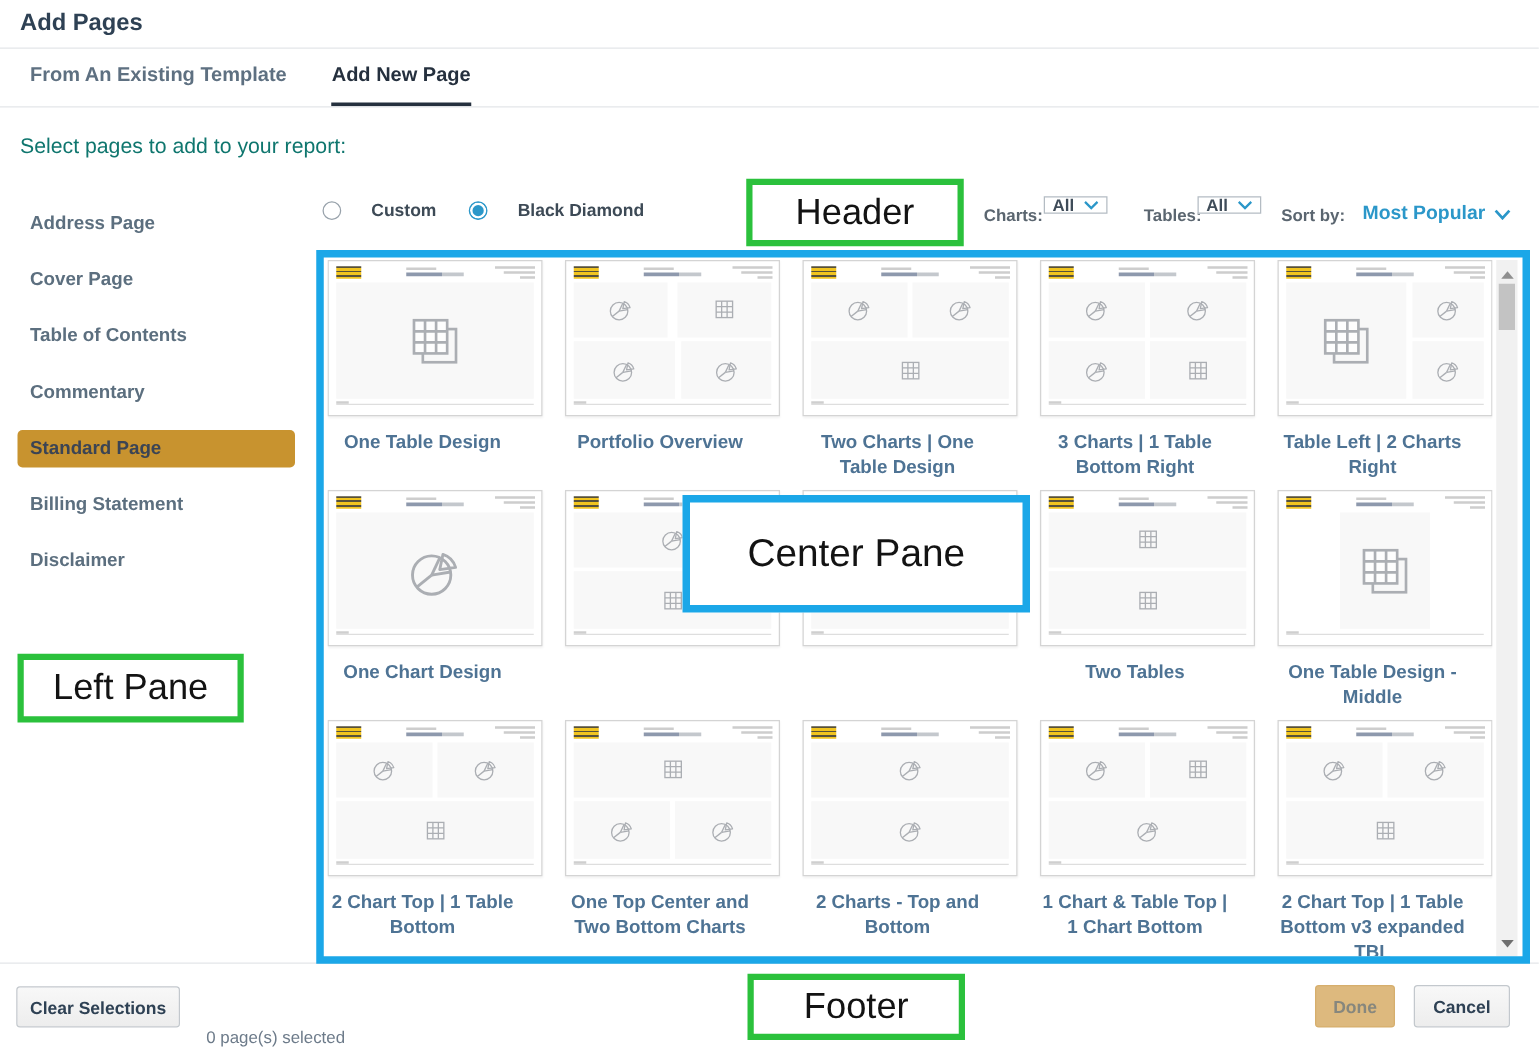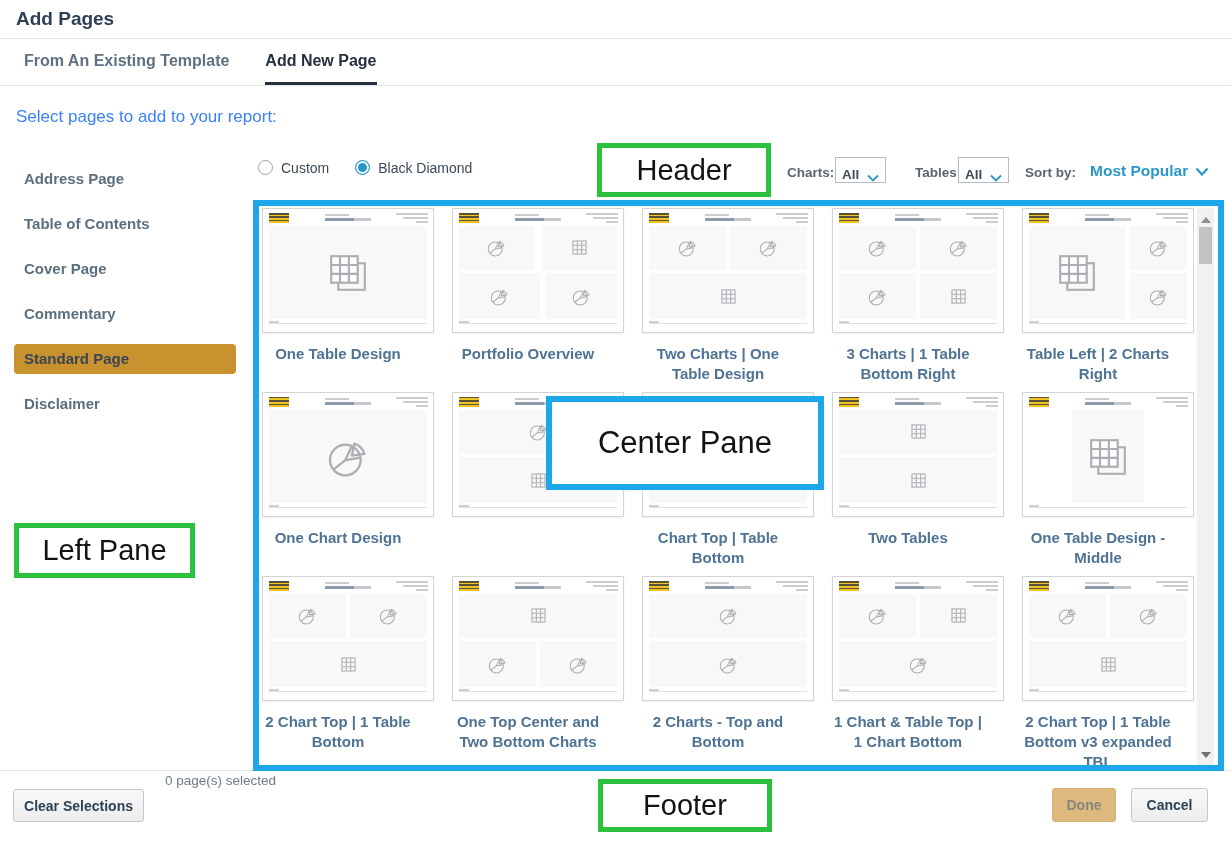--- a/index.html
+++ b/index.html
@@ -9,39 +9,39 @@
     font-family:"Liberation Sans","DejaVu Sans",sans-serif;
     -webkit-font-smoothing:antialiased;
   }
   .page-title{position:absolute;left:16px;top:8px;font-size:19px;font-weight:700;color:#2e4154;}
   .divider{position:absolute;left:0;right:0;border-top:1px solid #e3e6e9;}
   .d-title{top:38px;}
   .d-tabs{top:85px;}
   .tabs{position:absolute;left:24px;top:52px;display:flex;gap:36px;height:33px;}
   .tab{font-size:16px;font-weight:600;color:#5e7081;padding-bottom:11px;cursor:pointer;white-space:nowrap;}
   .tab.active{color:#25303e;border-bottom:3px solid #25303e;}
-  .subtitle{position:absolute;left:16px;top:107px;font-size:17px;color:#3b82f6;}
+  .subtitle{position:absolute;left:16px;top:107px;font-size:17px;color:#0f766e;}
 
   
   .sidebar{position:absolute;left:14px;top:164px;width:222px;}
   .side-item{height:30px;line-height:30px;padding-left:10px;margin-bottom:15px;border-radius:4px;
     font-size:15px;font-weight:600;color:#5c6f7f;cursor:pointer;white-space:nowrap;}
   .side-item.selected{background:#c8932f;color:#3b4454;}
 
   
   .radio-group{position:absolute;left:258px;top:160px;display:flex;align-items:center;gap:26px;}
-  .radio{display:flex;align-items:flex-start;gap:8px;font-size:14px;font-weight:400;color:#3d4a56;cursor:pointer;}
+  .radio{display:flex;align-items:flex-end;gap:24px;font-size:14px;font-weight:700;color:#3d4a56;cursor:pointer;}
   .radio .rb{width:15px;height:15px;border-radius:50%;border:1.5px solid #98a2ab;background:#fff;box-sizing:border-box;flex:0 0 auto;}
   .radio.checked .rb{border:1.5px solid #2b97c9;background:#2b97c9;box-shadow:inset 0 0 0 2px #fff;}
   .f-label{position:absolute;top:165px;font-size:13.5px;font-weight:600;color:#5b6670;}
   .fl-charts{left:787px;}
   .fl-tables{left:915px;}
   .fl-sort{left:1025px;}
-  .select{position:absolute;top:157px;width:51px;height:26px;box-sizing:border-box;border:1px solid #b4bcc3;background:#fff;
-    display:flex;align-items:flex-end;justify-content:space-between;padding:0 6px;font-size:13.5px;font-weight:600;color:#3f4c59;cursor:pointer;}
+  .select{position:absolute;top:157px;width:51px;height:14px;box-sizing:border-box;border:1px solid #b4bcc3;background:#fff;
+    display:flex;align-items:center;justify-content:space-between;padding:0 6px;font-size:13.5px;font-weight:600;color:#3f4c59;cursor:pointer;}
   .sel-charts{left:835px;}
   .sel-tables{left:958px;}
   .sort-value{position:absolute;left:1090px;top:162px;display:flex;align-items:center;gap:7px;
     font-size:15.5px;font-weight:600;color:#2b97c9;cursor:pointer;}
 
   
   .grid{position:absolute;left:262px;top:208px;width:932px;height:557px;overflow:hidden;
     display:grid;grid-template-columns:repeat(5,172px);column-gap:18px;grid-auto-rows:184px;}
   .card{width:152px;cursor:pointer;}
   .thumb{position:relative;width:172px;height:125px;box-sizing:border-box;background:#fff;
@@ -66,21 +66,21 @@
     border-left:5px solid transparent;border-right:5px solid transparent;border-bottom:6px solid #8f8f8f;cursor:pointer;}
   .sb-thumb{position:absolute;top:19px;left:2px;width:13px;height:37px;background:#c3c3c3;cursor:pointer;}
   .sb-down{position:absolute;bottom:7px;left:50%;transform:translateX(-50%);width:0;height:0;
     border-left:5px solid transparent;border-right:5px solid transparent;border-top:6px solid #6f6f6f;cursor:pointer;}
 
   
   .d-footer{top:770px;}
   .btn{box-sizing:border-box;display:flex;align-items:center;justify-content:center;border-radius:3px;
     font-size:14px;font-weight:700;color:#2e4154;background:linear-gradient(#f8f8f8,#ededed);border:1px solid #c3c8cd;cursor:pointer;}
   .btn-clear{position:absolute;left:13px;top:789px;width:131px;height:33px;}
-  .selected-count{position:absolute;left:165px;top:773px;font-size:13.5px;color:#6d7b8a;}
+  .selected-count{position:absolute;left:165px;top:822px;font-size:13.5px;color:#6d7b8a;}
   .btn-done{position:absolute;left:1052px;top:788px;width:64px;height:34px;background:#ddb97e;border:1px solid #d6ae6c;color:#87877d;}
   .btn-cancel{position:absolute;left:1131px;top:788px;width:77px;height:34px;}
 
   
   .pane-border{position:absolute;left:253px;top:200px;width:971px;height:571px;box-sizing:border-box;
     border:6px solid #1ba7e8;z-index:5;pointer-events:none;}
   .ann{position:absolute;background:#fff;box-sizing:border-box;display:flex;align-items:center;justify-content:center;
     color:#131313;z-index:6;font-weight:400;}
   .ann.green{border:5px solid #2bc13c;}
   .ann.blue{border:6px solid #1ba7e8;}
@@ -98,24 +98,25 @@
 <div class="tabs">
     <div class="tab">From An Existing Template</div>
     <div class="tab active">Add New Page</div>
   </div>
 <div class="divider d-tabs"></div>
 
 <div class="subtitle">Select pages to add to your report:</div>
 
 <div class="sidebar">
     <div class="side-item">Address Page</div>
+    <div class="side-item">Cover Page</div>
     <div class="side-item">Table of Contents</div>
-    <div class="side-item">Cover Page</div>
     <div class="side-item">Commentary</div>
     <div class="side-item selected">Standard Page</div>
+    <div class="side-item">Billing Statement</div>
     <div class="side-item">Disclaimer</div>
   </div>
 
 <div class="radio-group">
     <label class="radio">
       <span class="rb"></span>
       <span>Custom</span>
     </label>
     <label class="radio checked">
       <span class="rb"></span>
@@ -443,21 +444,20 @@
           </span>
           <span class="panel" style="left: 0%; top: 51%; width: 100%; height: 49%;">
             <svg width="21" height="21" viewBox="0 0 24 24" fill="none" stroke="#abaeb3" stroke-width="1.2">
               <rect x="4.5" y="4.5" width="15" height="15"></rect>
               <path d="M9.5 4.5V19.5M14.5 4.5V19.5M4.5 9.5H19.5M4.5 14.5H19.5"></path>
             </svg>
           </span>
         </span>
         <span class="t-foot"></span>
       </div>
-      <div class="card-label">Chart Top | Table Bottom</div>
     </div>
     <div class="card">
       <div class="thumb">
         <span class="t-logo"></span>
         <span class="t-hc">
           <i class="a"></i>
           <i class="b"></i>
         </span>
         <span class="t-hr">
           <i style="width:32px"></i>

